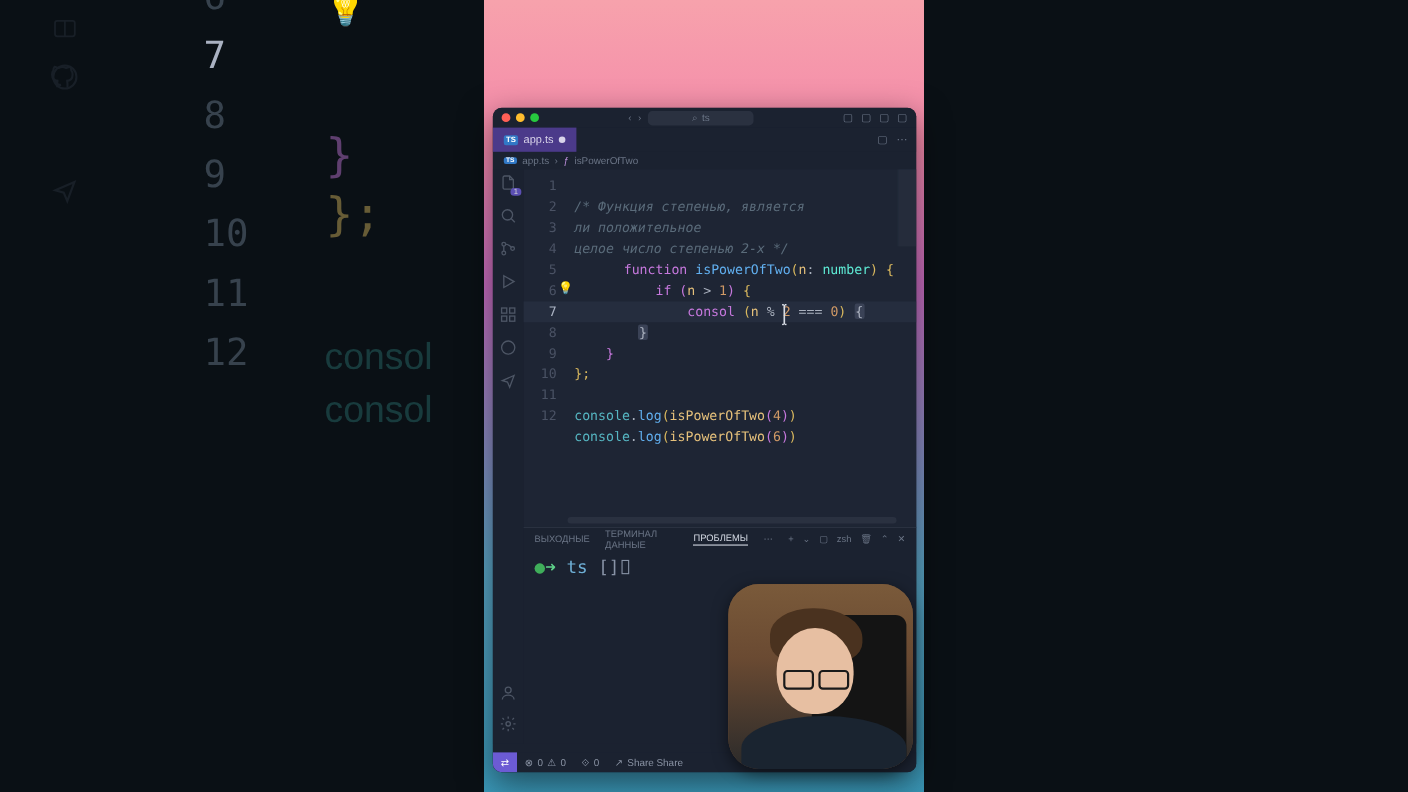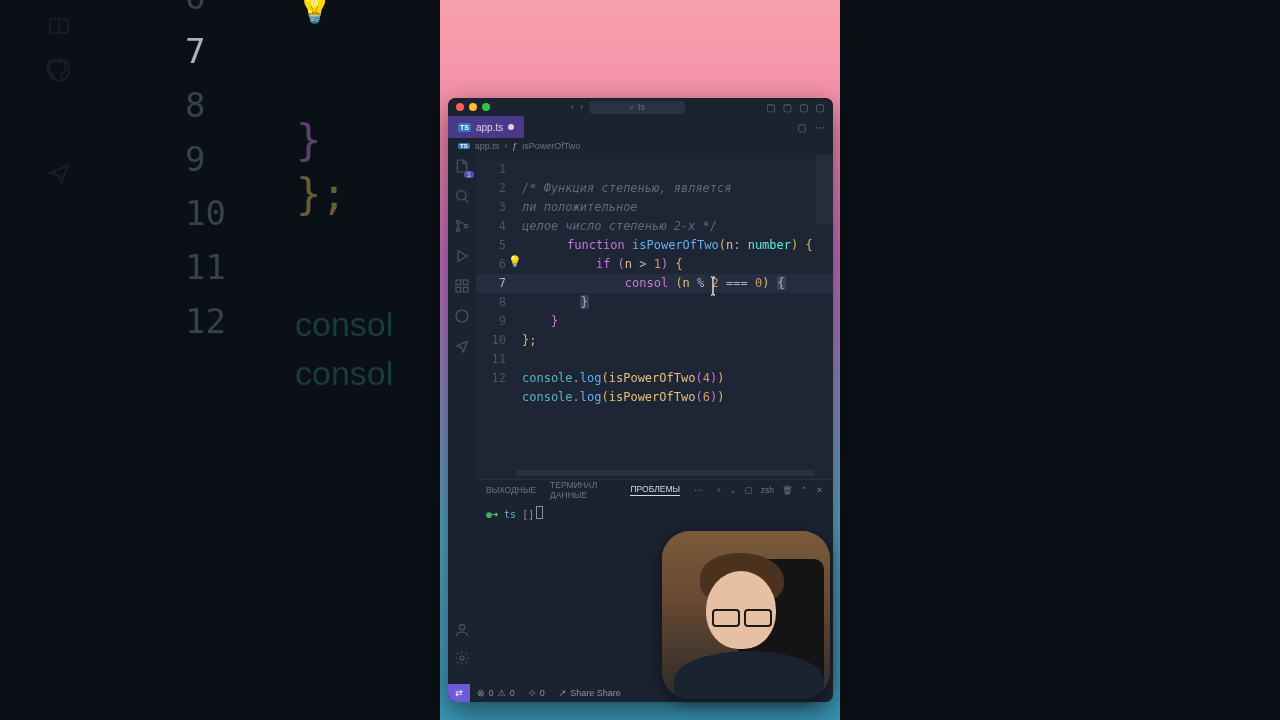--- a/index.html
+++ b/index.html
@@ -54,21 +54,21 @@
   .selbrace{background:#3a4256;border-radius:2px;padding:0 1px;}
   .bulb{position:absolute;left:32px;color:#e2c24b;font-size:11px;}
   .minimap{position:absolute;right:0;top:0;width:16px;height:70px;background:linear-gradient(#2a3242,#2a3242);opacity:.6;border-left:1px solid #2a3242;}
   .hscroll{position:absolute;left:40px;right:18px;bottom:4px;height:6px;background:#2a3140;border-radius:3px;}
   .ibeam{position:absolute;width:14px;height:20px;}
   
   .panel{position:absolute;left:28px;right:0;bottom:0;height:196px;background:#1b2230;border-top:1px solid #2a3140;}
   .ptabs{height:20px;display:flex;align-items:center;gap:14px;padding:0 10px;font-size:8.5px;color:#6a7485;}
   .ptabs .on{color:#d3d8e2;border-bottom:1px solid #d3d8e2;padding-bottom:1px;}
   .ptabs .right{margin-left:auto;display:flex;align-items:center;gap:8px;}
-  .term{padding:6px 10px;font-family:Menlo,Consolas,monospace;font-size:10px;color:#8bd98b;}
+  .term{padding:6px 10px;font-family:Menlo,Consolas,monospace;font-size:16px;color:#8bd98b;}
   .term .arrow{color:#5fd28a;}
   .term .cmd{color:#6fb0d6;}
   .term .cursor{display:inline-block;width:5px;height:11px;border:1px solid #8893a6;margin-left:2px;vertical-align:-1px;}
   
   .status{position:absolute;left:0;right:0;bottom:0;height:18px;background:#1b2230;display:flex;align-items:center;font-size:9px;color:#8a93a4;}
   .status .remote{background:#6c5bd4;color:#fff;width:22px;height:18px;display:flex;align-items:center;justify-content:center;}
   .status .seg{padding:0 7px;display:flex;align-items:center;gap:4px;}
   
   .cam{position:absolute;left:662px;top:531px;width:168px;height:168px;border-radius:28px;background:#6a4a32;overflow:hidden;box-shadow:0 4px 14px rgba(0,0,0,.5);}
   .cam .shelf{position:absolute;inset:0;background:linear-gradient(180deg,#7a5a3a 0%,#6a4a32 40%,#2a2a2a 100%);}

